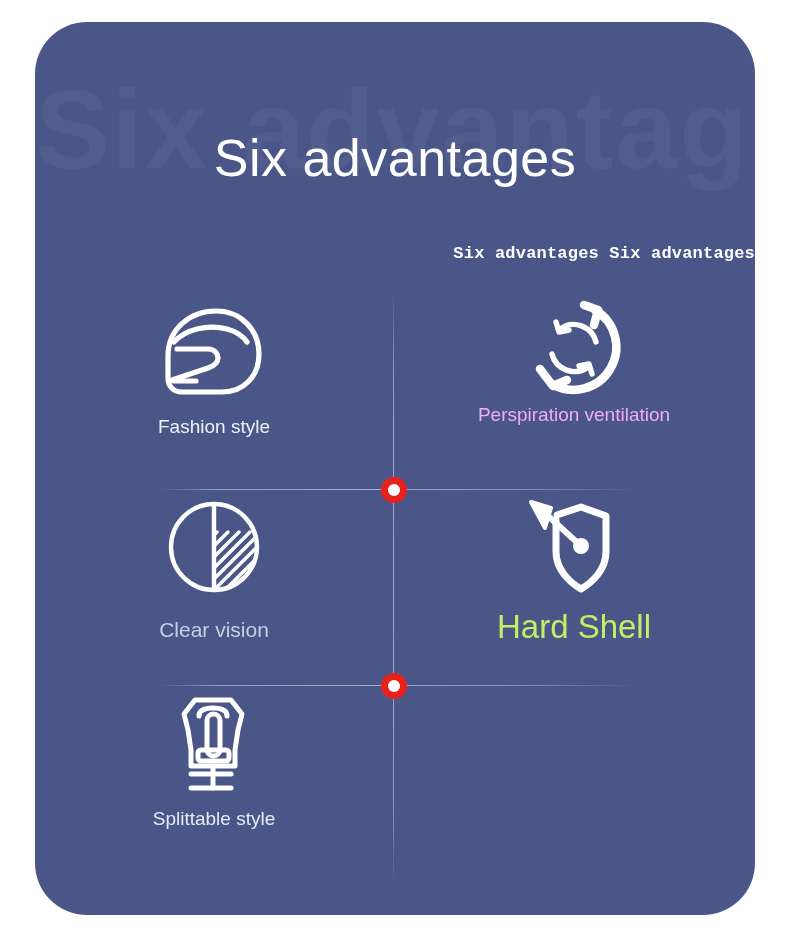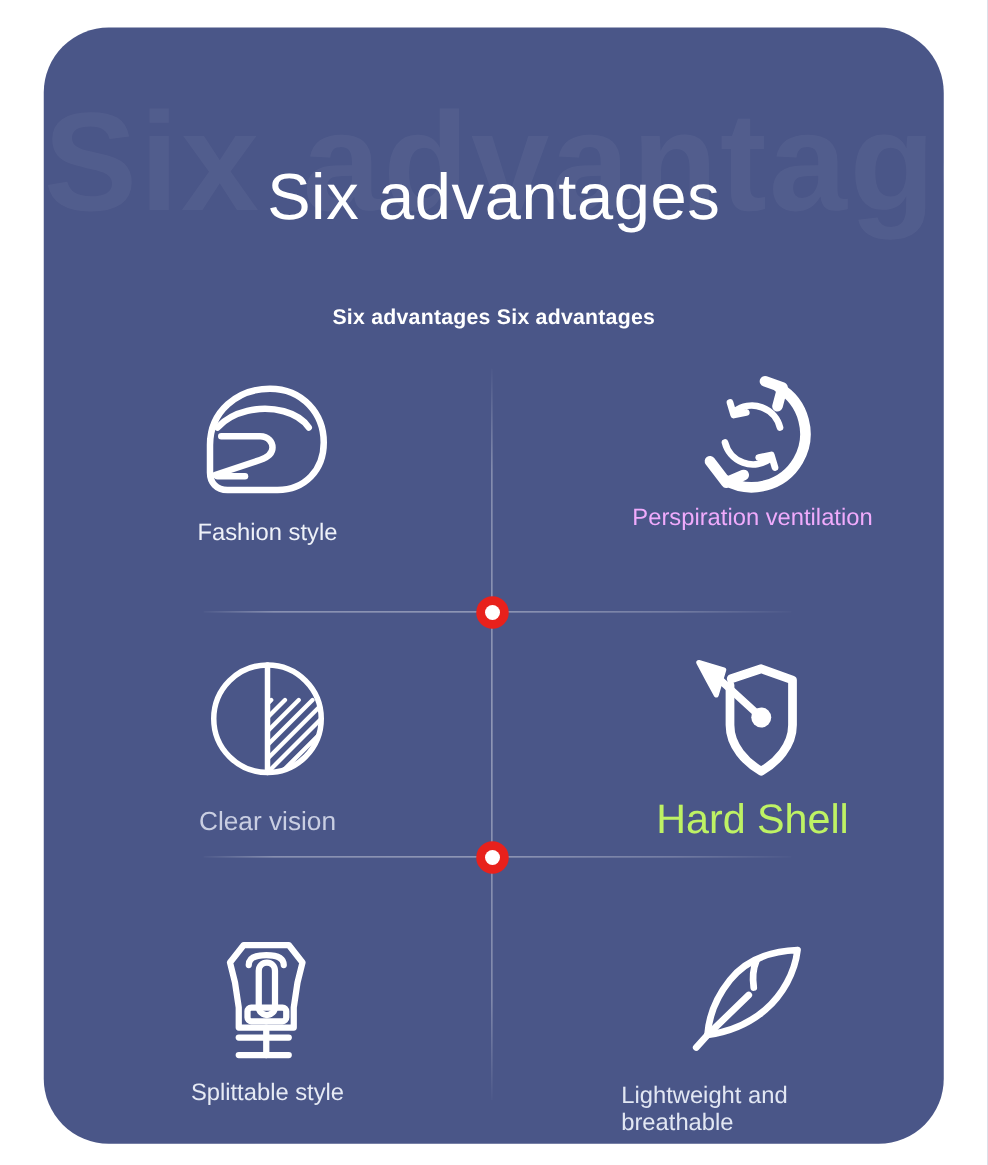--- a/index.html
+++ b/index.html
@@ -62,25 +62,26 @@
     color: #ffffff;
     line-height: 1.1;
     letter-spacing: 0.5px;
   }
 
   .subtitle {
     position: absolute;
     left: 0;
     top: 222px;
     width: 100%;
-    text-align: center;
+    text-align: right;
     font-size: 17px;
     font-weight: 700;
     color: #ffffff;
     letter-spacing: 0.2px;
+    font-family: Liberation Mono, monospace;
   }
 
   
   .v-divider {
     position: absolute;
     left: 358px;       
     top: 273px;        
     width: 1px;
     height: 585px;
     background: linear-gradient(to bottom,
@@ -129,21 +130,20 @@
   
   .grid {
     position: absolute;
     left: 0;
     top: 268px;
     width: 720px;
     height: 600px;
     display: grid;
     grid-template-columns: 358px 362px;
     grid-template-rows: 196px 196px 200px;
-    gap: 28px;
   }
   .cell {
     position: relative;
     display: flex;
     flex-direction: column;
     align-items: center;
   }
   .cell .icon {
     display: block;
     height: 100px;
@@ -268,27 +268,16 @@
             <rect x="38" y="20" width="13" height="42" rx="6.5"></rect>
             <rect x="29" y="56" width="31" height="11" rx="3"></rect>
             <line x1="44" y1="72" x2="44" y2="94"></line>
             <line x1="22" y1="80" x2="62" y2="80"></line>
             <line x1="22" y1="94" x2="62" y2="94"></line>
           </svg>
         </span>
         <span class="label">Splittable style</span>
       </div>
 
-      <div class="cell c5">
-        <span class="icon">
-          <svg width="104" height="92" viewBox="0 0 104 92" fill="none" stroke="#ffffff" stroke-width="5.4" stroke-linecap="round" stroke-linejoin="round">
-            <path d="M88 8 C64 9 46 17 34 32 C22 47 17 62 16 76 C30 74 48 68 62 56 C76 44 86 26 88 8 Z"></path>
-            <path d="M55 17 C52 24 52 31 53 38"></path>
-            <path d="M16 76 L49 44"></path>
-            <path d="M16 76 L7 86"></path>
-          </svg>
-        </span>
-        <span class="label">Lightweight and breathable</span>
-      </div>
 
     </div>
   </div>
 </div>
 
 </body></html>

